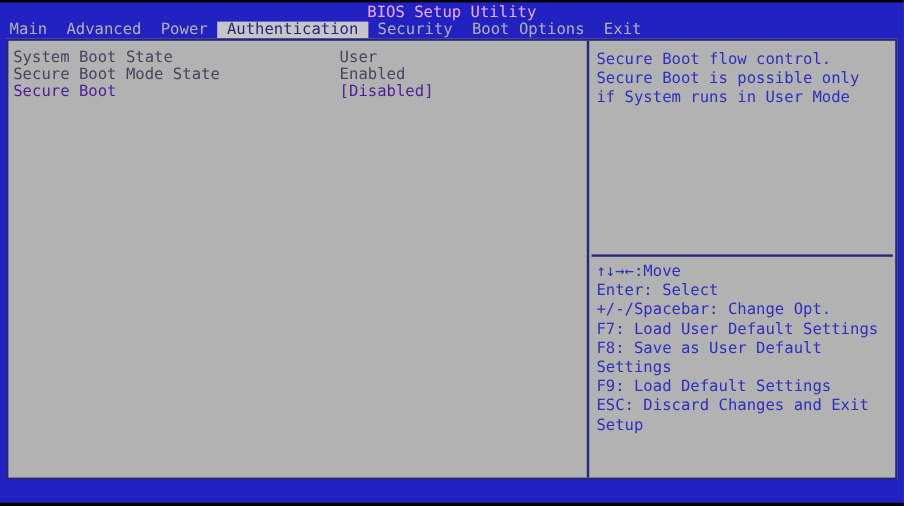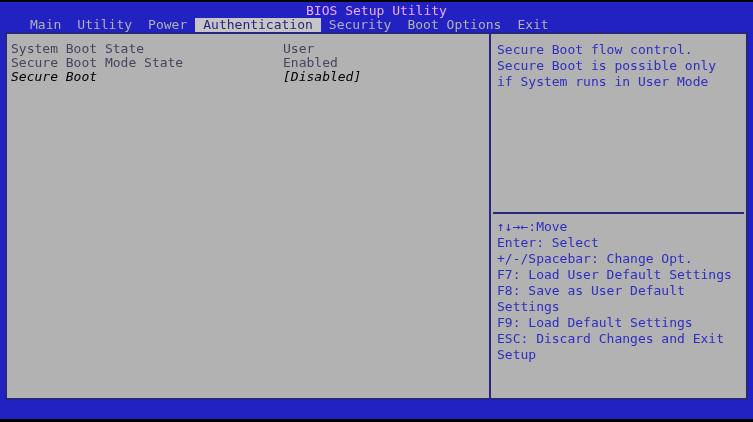--- a/index.html
+++ b/index.html
@@ -21,21 +21,20 @@
   .title {
     text-align: center;
     color: #f0abfc;
     font-size: 13px;
     line-height: 15px;
     margin-top: 1px;
     white-space: pre;
   }
   .menubar {
     display: flex;
-    padding-left: 22px;
     margin-top: 0;
   }
   .menu-item {
     color: #b2b2b2;
     font-size: 13px;
     line-height: 14px;
     padding: 0 8px;
     white-space: pre;
     cursor: default;
   }
@@ -57,21 +56,21 @@
     padding: 8px 0 0 4px;
     overflow: hidden;
   }
   .setting-row {
     display: flex;
     font-size: 13px;
     line-height: 14px;
     color: #45455e;
     white-space: pre;
   }
-  .setting-row.selected { color: #000000; font-style: italic; }
+  .setting-row.selected { color: #4c1d95; }
   .setting-label { width: 272px; flex: 0 0 272px; }
   .right-pane {
     width: 257px; flex: 0 0 257px;
     box-sizing: border-box;
     border-left: 2px solid #26267d;
     display: flex;
     flex-direction: column;
   }
   .help-pane {
     height: 178px;
@@ -109,21 +108,21 @@
 <body>
 
 <div class="screen">
 
   <div class="title">BIOS Setup Utility</div>
 
   <div class="menubar">
 
       <div class="menu-item">Main</div>
 
-      <div class="menu-item">Utility</div>
+      <div class="menu-item">Advanced</div>
 
       <div class="menu-item">Power</div>
 
       <div class="menu-item selected">Authentication</div>
 
       <div class="menu-item">Security</div>
 
       <div class="menu-item">Boot Options</div>
 
       <div class="menu-item">Exit</div>

